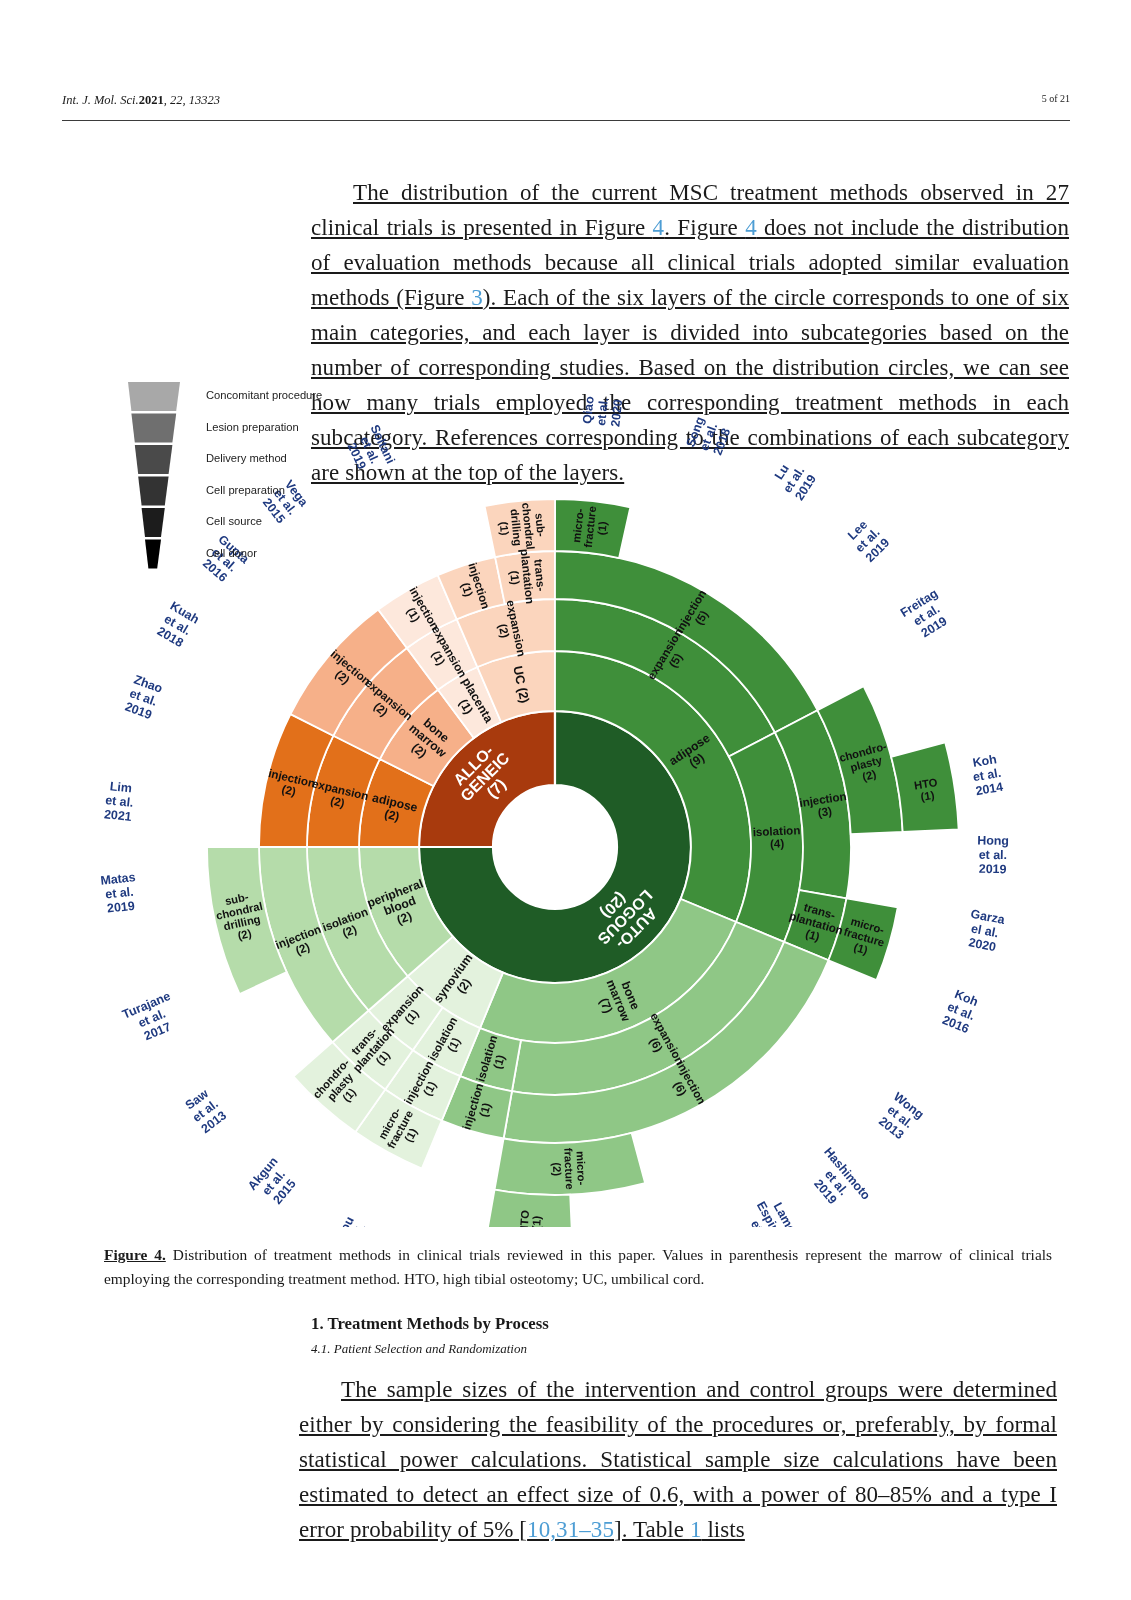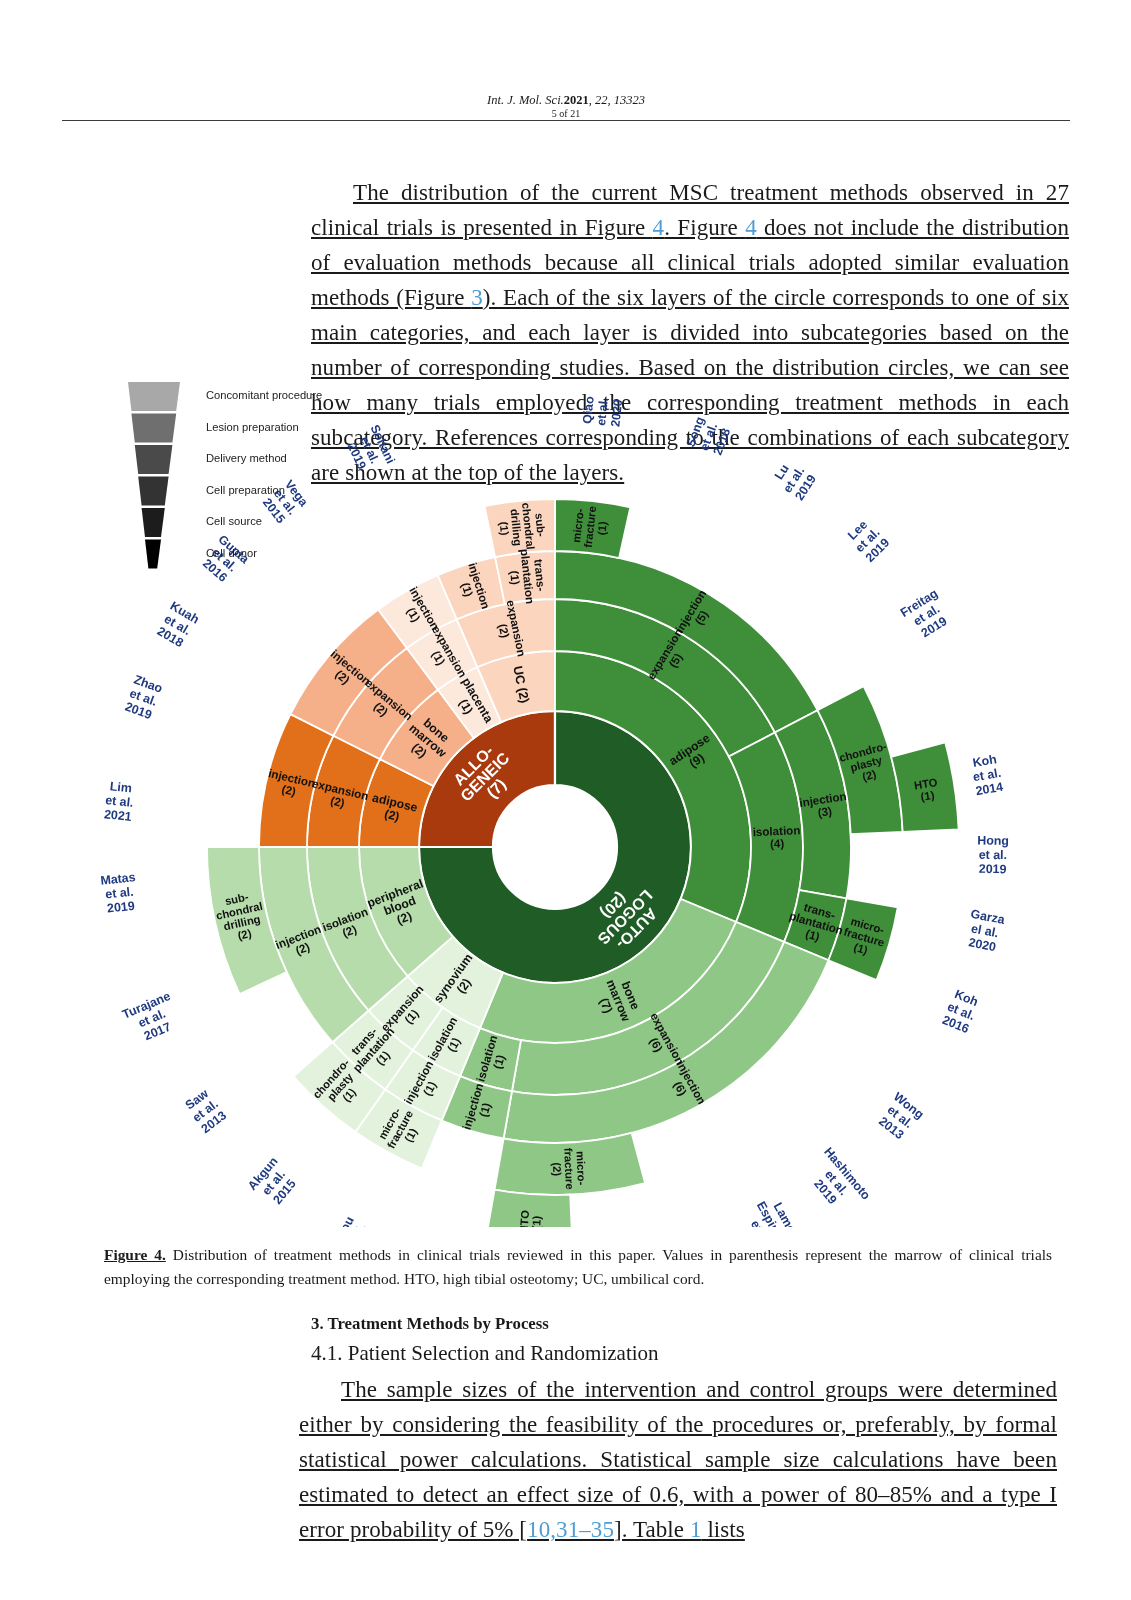--- a/index.html
+++ b/index.html
@@ -8,23 +8,22 @@
     font-family:"Liberation Serif",serif;
     color:#1a1a1a;
     position:relative;
     overflow:hidden;
   }
   .page{position:relative;width:1131px;height:1600px;}
 
   
   .runhead{
     position:absolute;left:62px;top:93px;width:1008px;
-    display:flex;justify-content:space-between;align-items:center;
+    display:flex;justify-content:space-between;align-items:flex-start;
     font-size:12.5px;
-    flex-direction:column;
   }
   .runhead .left{font-style:italic;}
   .runhead .left b{font-style:normal;font-weight:bold;}
   .runhead .right{font-style:normal;font-size:10px;}
   .rule{
     position:absolute;left:62px;top:120px;width:1008px;height:1px;
     background:#3b3b3b;
   }
 
   
@@ -71,21 +70,21 @@
   }
   .caption b{font-weight:bold;text-decoration:underline;}
 
   
   .h2{
     position:absolute;left:311px;top:1314px;
     font-size:16.8px;font-weight:bold;
   }
   .h3{
     position:absolute;left:311px;top:1341px;
-    font-size:21px;
+    font-size:13px;font-style:italic;
   }
   #para2{left:299px;top:1372px;width:758px;text-indent:42px;}
 </style>
 </head>
 <body>
 
 <div class="page">
 
   <div class="runhead">
     <div class="left">
@@ -493,20 +492,20 @@
           <path d="M145,167.5 L161,167.5 L157.2,196.5 L148.4,196.5 Z" fill="#000000" stroke="none"></path>
           <text x="206" y="184.75" class="legend-label">Cell donor</text>
         </g>
       </svg>
   </div>
 
   <div class="caption">
     <b>Figure 4.</b><span> Distribution of treatment methods in clinical trials reviewed in this paper. Values in parenthesis represent the marrow of clinical trials employing the corresponding treatment method. HTO, high tibial osteotomy; UC, umbilical cord.</span>
   </div>
 
-  <div class="h2">3. Treatment Methods by Process</div>
+  <div class="h2">1. Treatment Methods by Process</div>
   <div class="h3">4.1. Patient Selection and Randomization</div>
 
   <div class="para" id="para2">
     <span>The sample sizes of the intervention and control groups were determined either by considering the feasibility of the procedures or, preferably, by formal statistical power calculations. Statistical sample size calculations have been estimated to detect an effect size of 0.6, with a power of 80–85% and a type I error probability of 5% [</span><span class="lnk">10,31–35</span><span>]. Table </span><span class="lnk">1</span><span> lists</span>
   </div>
 
 </div>
 
 </body></html>

